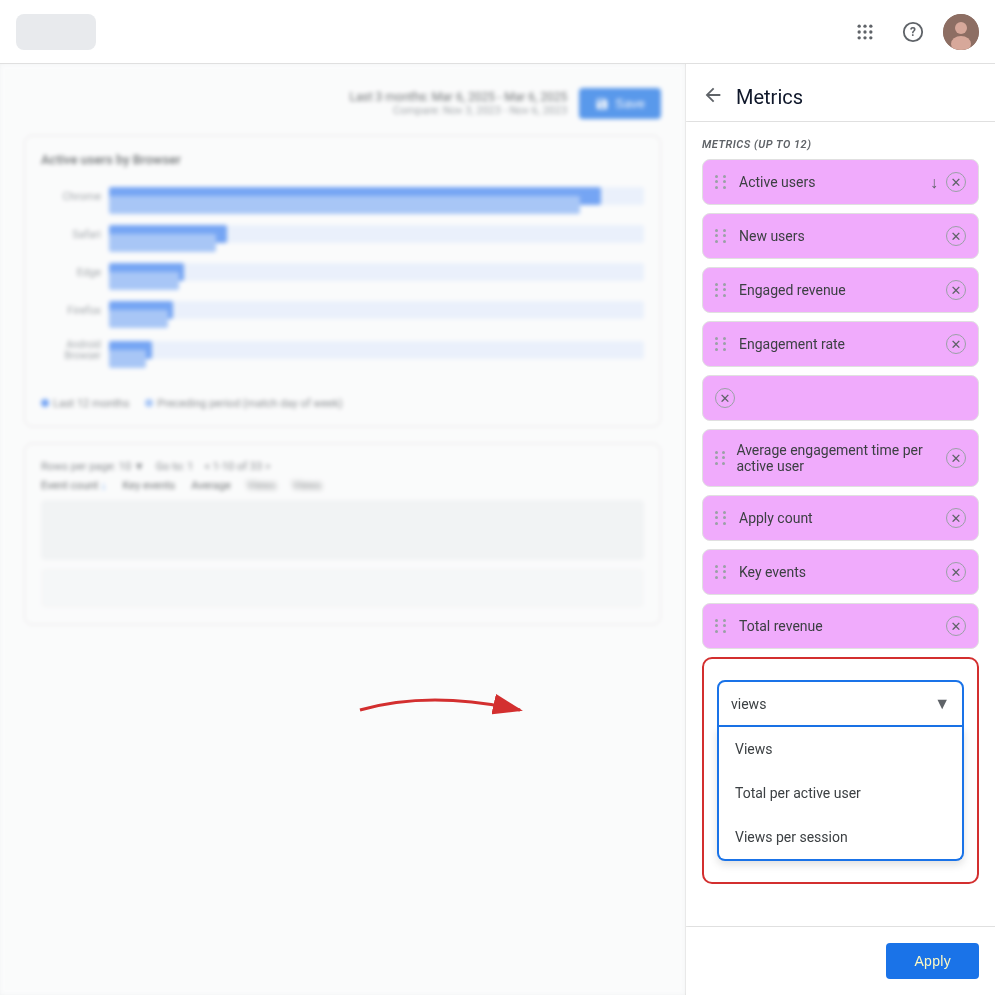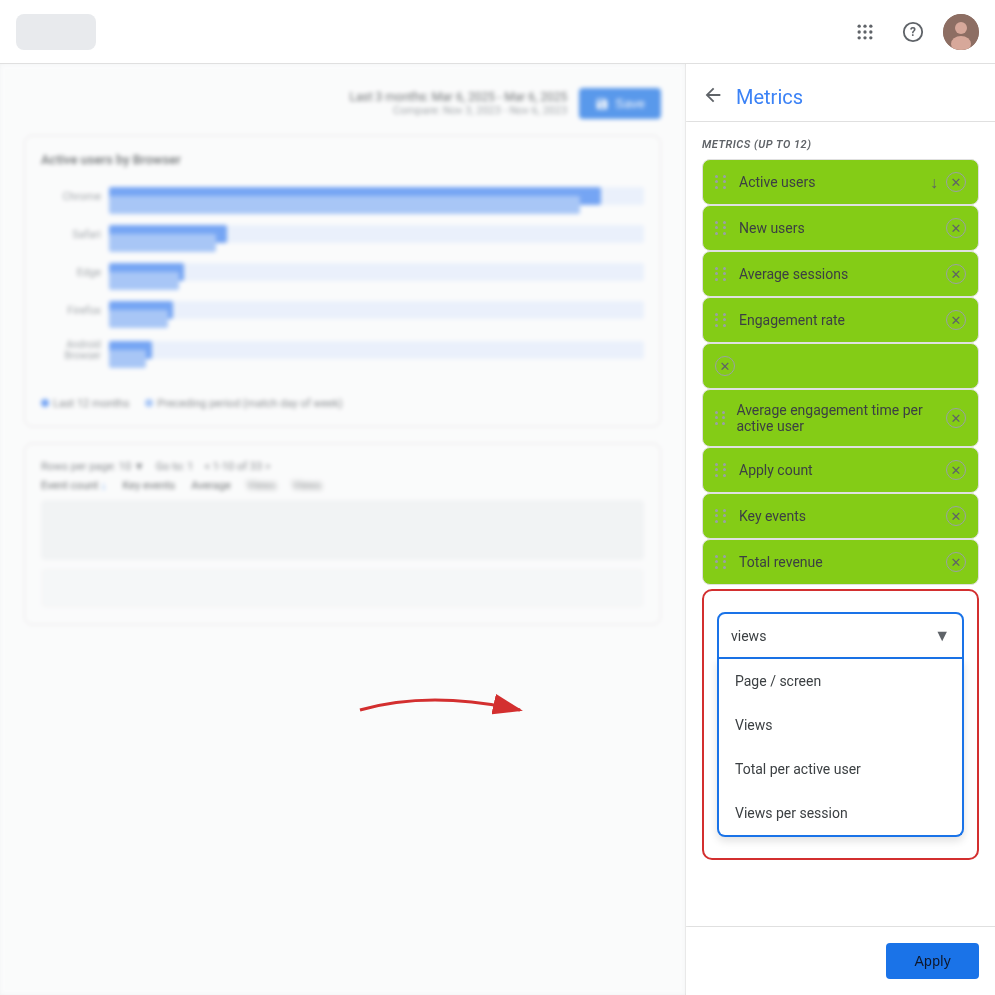--- a/index.html
+++ b/index.html
@@ -141,21 +141,21 @@
     }
     .back-btn {
       cursor: pointer;
       color: #5f6368;
       font-size: 20px;
       line-height: 1;
     }
     .panel-title {
       font-size: 20px;
       font-weight: 400;
-      color: #3b82f6;
+      color: #0f172a;
     }
 
     .panel-body {
       flex: 1;
       overflow-y: auto;
       padding: 0 16px;
     }
 
     .metrics-label {
       font-size: 11px;
@@ -167,22 +167,22 @@
       font-style: italic;
     }
 
     .metric-item {
       display: flex;
       align-items: center;
       justify-content: space-between;
       padding: 12px 12px;
       border: 1px solid #e0e0e0;
       border-radius: 8px;
-      margin-bottom: 0;
-      background: #84cc16;
+      margin-bottom: 8px;
+      background: #f0abfc;
     }
     .metric-left {
       display: flex;
       align-items: center;
       gap: 10px;
     }
     .metric-name {
       font-size: 14px;
       color: #3c4043;
     }
@@ -251,21 +251,21 @@
 
     
     .panel-footer {
       padding: 16px;
       border-top: 1px solid #e0e0e0;
       display: flex;
       justify-content: flex-end;
     }
     .apply-btn {
       background: #1a73e8;
-      color: #0f172a;
+      color: #fef9c3;
       border: none;
       border-radius: 4px;
       padding: 10px 28px;
       font-size: 14px;
       font-weight: 500;
       cursor: pointer;
       letter-spacing: 0.3px;
     }
 
     
@@ -458,21 +458,21 @@
       <div class="metric-item">
         <div class="metric-left">
           <div class="grid-dots">
             <div class="grid-dot"></div>
               <div class="grid-dot"></div>
             <div class="grid-dot"></div>
               <div class="grid-dot"></div>
             <div class="grid-dot"></div>
               <div class="grid-dot"></div>
           </div>
-          <span class="metric-name">Average sessions</span>
+          <span class="metric-name">Engaged revenue</span>
         </div>
         <div class="metric-right">
           <div class="remove-btn">✕</div>
         </div>
       </div>
 
       <div class="metric-item">
         <div class="metric-left">
           <div class="grid-dots">
             <div class="grid-dot"></div>
@@ -564,21 +564,20 @@
       </div>
 
       <div style="border: 2.5px solid #d32f2f; border-radius: 10px; padding: 13px; margin-top: 4px;">
 
         <div class="dropdown-section">
           <div class="dropdown-trigger">
             <span class="dropdown-value">views</span>
             <span class="dropdown-arrow">▼</span>
           </div>
           <div class="dropdown-menu">
-            <div class="dropdown-item">Page / screen</div>
             <div class="dropdown-item">Views</div>
             <div class="dropdown-item">Total per active user</div>
             <div class="dropdown-item">Views per session</div>
           </div>
         </div>
       </div>
 
     </div>
 
     <div class="panel-footer">

